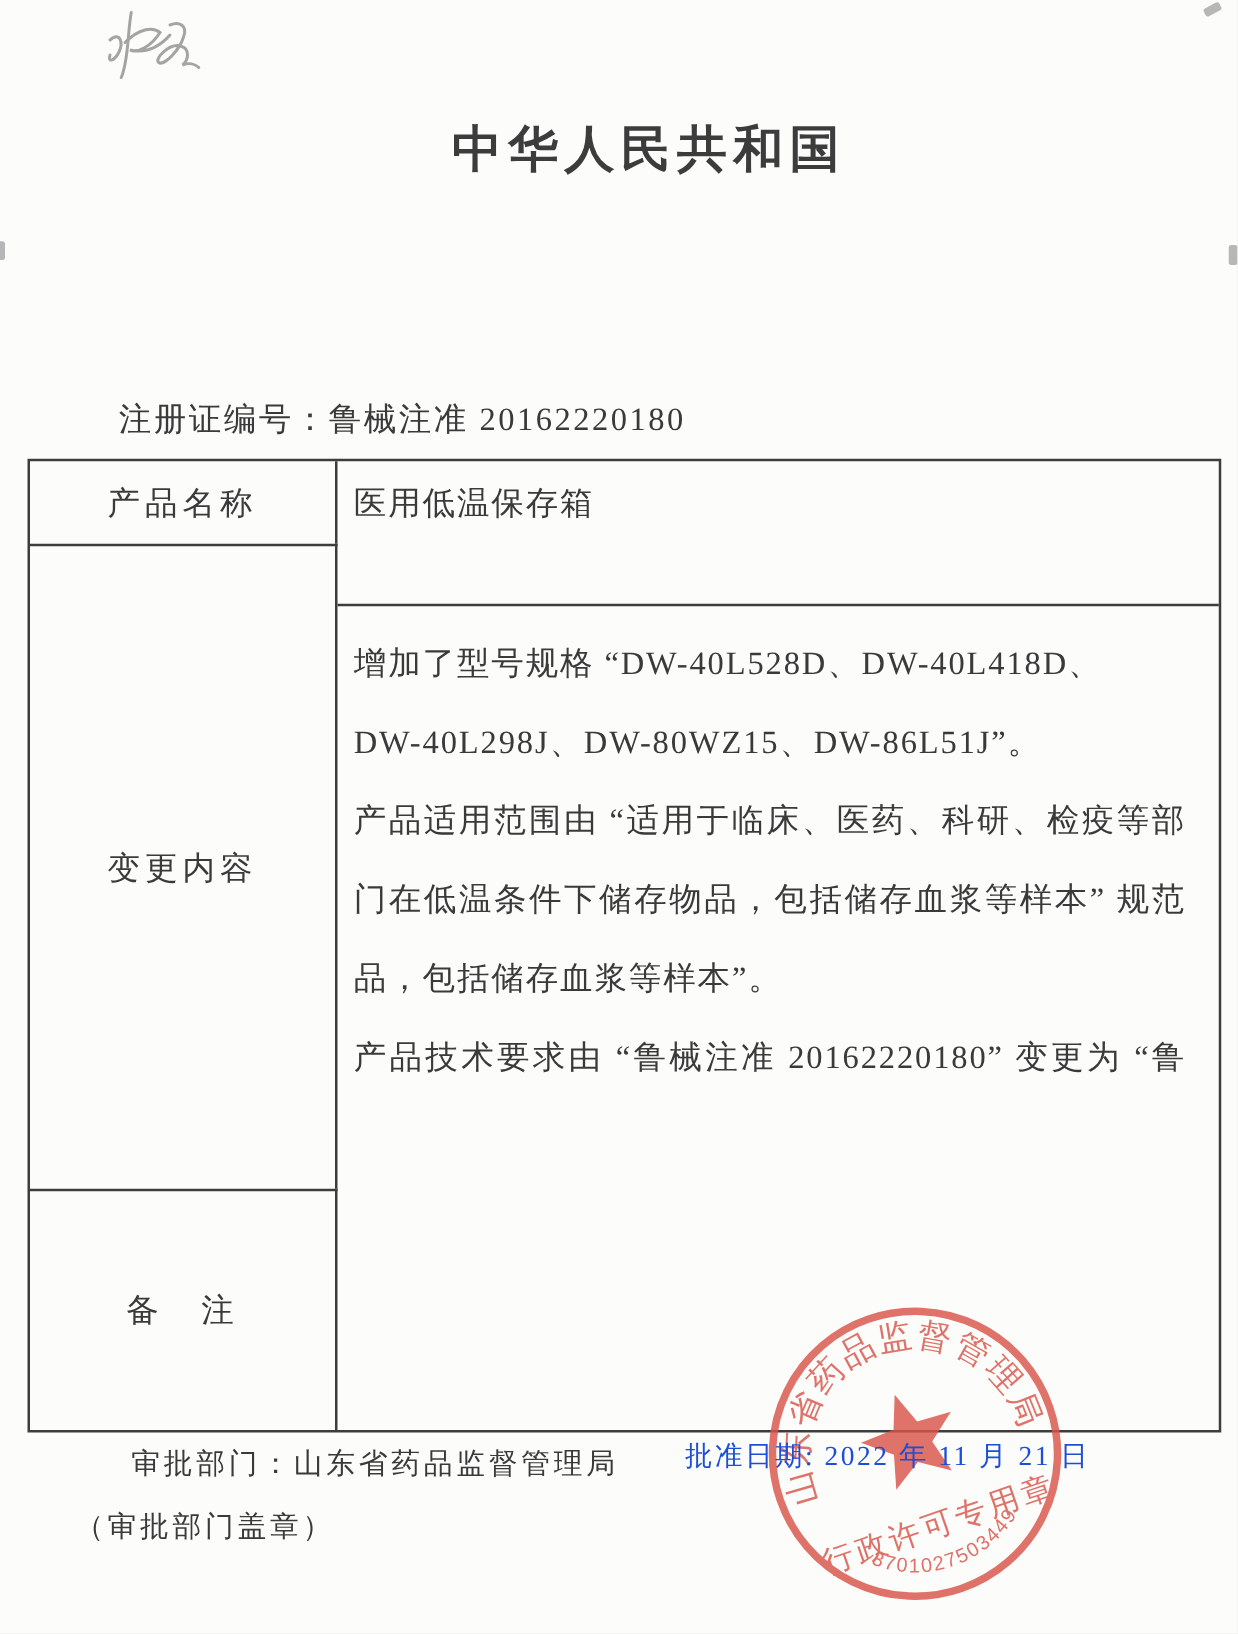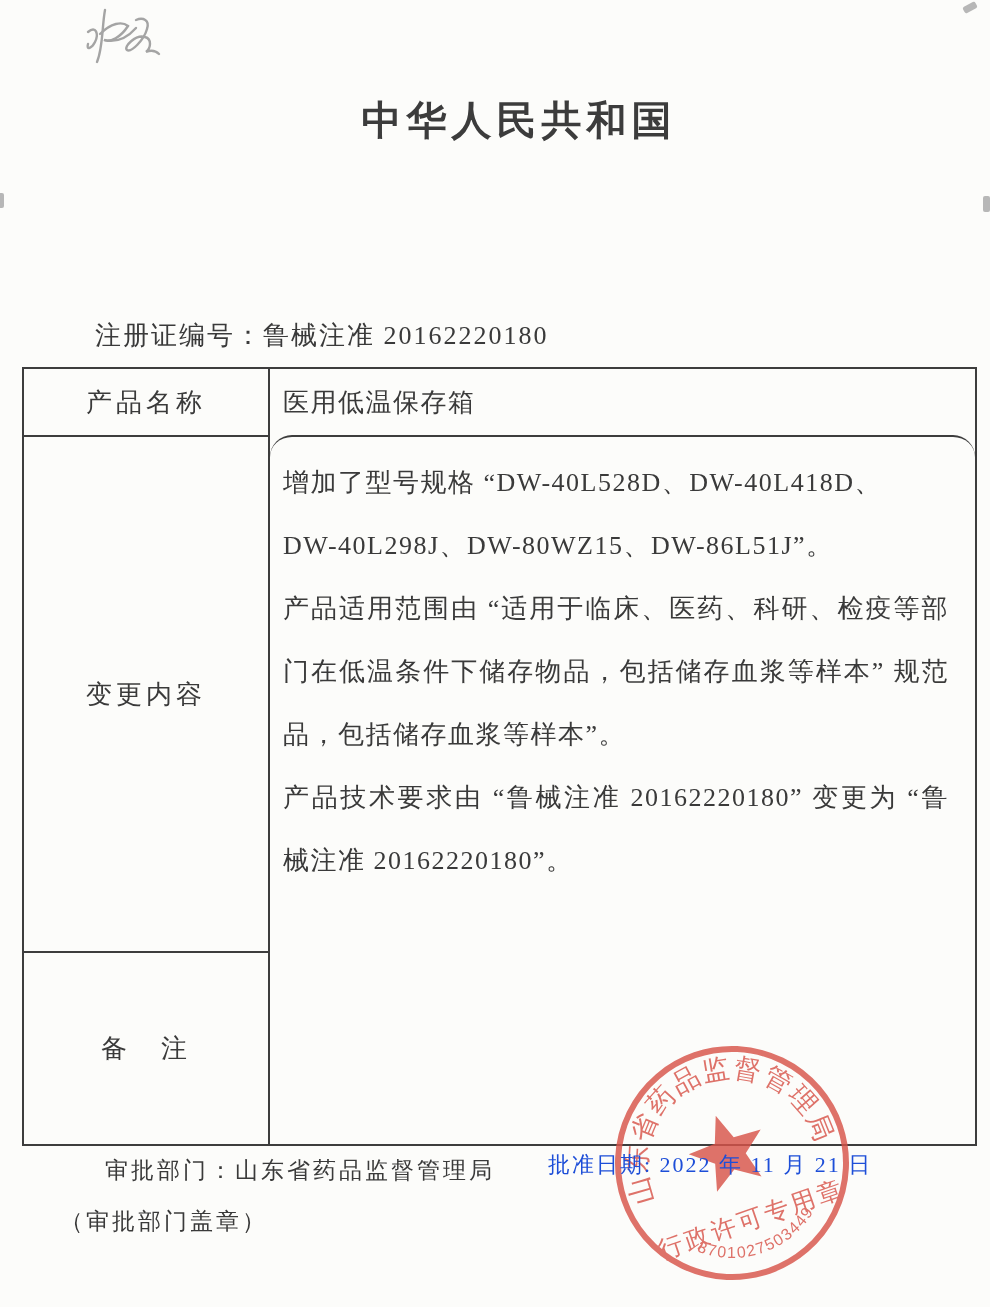--- a/index.html
+++ b/index.html
@@ -47,24 +47,24 @@
   .tcell{box-sizing:border-box;}
   .c-label{
     border-right:2px solid #3d3d3d;
     display:flex;align-items:center;justify-content:center;
     font-size:26px;letter-spacing:4px;color:#3a3a3a;
   }
   .row2{border-top:2px solid #3d3d3d;}
   .row3{border-top:2px solid #3d3d3d;}
   .c-content{
     padding:0 26px 0 13px;
-    font-size:26px;color:#3a3a3a;letter-spacing:1.5px;border-radius:22px;
+    font-size:26px;color:#3a3a3a;letter-spacing:1.5px;
   }
   .c-content.single{display:flex;align-items:center;}
-  .c-content.multi{padding-top:14px;}
+  .c-content.multi{padding-top:14px;margin-top:48px;}
   .line{height:63px;line-height:63px;white-space:nowrap;}
   .line.fill{white-space:normal;text-align:justify;text-align-last:justify;}
   .c-content.note{padding-top:20px;}
   .note .line{height:40px;line-height:40px;}
 
   .footer-dept{
     position:absolute;left:105px;top:1155px;
     font-size:23px;letter-spacing:3px;color:#3a3a3a;
   }
   .footer-stamp-note{
@@ -110,21 +110,20 @@
     </div>
 
     <div class="tcell c-label row2">变更内容</div>
     <div class="tcell c-content multi row2">
       <div class="line">增加了型号规格 “DW-40L528D、DW-40L418D、</div>
       <div class="line">DW-40L298J、DW-80WZ15、DW-86L51J”。</div>
       <div class="line fill">产品适用范围由 “适用于临床、医药、科研、检疫等部</div>
       <div class="line fill">门在低温条件下储存物品，包括储存血浆等样本” 规范</div>
       <div class="line">品，包括储存血浆等样本”。</div>
       <div class="line fill">产品技术要求由 “鲁械注准 20162220180” 变更为 “鲁</div>
-      <div class="line">械注准 20162220180”。</div>
     </div>
 
     <div class="tcell c-label row3">备　注</div>
   </div>
 
   <svg class="seal-svg" width="250" height="250" viewBox="-125 -125 250 250">
     <g transform="rotate(-19)" opacity="0.82">
       <circle cx="0" cy="0" r="114" fill="none" stroke="#d8544a" stroke-width="6"></circle>
       <defs>
         <path id="sealTopArc" d="M -85.4 10.5 A 86 86 0 1 1 85.4 10.5" fill="none"></path>

